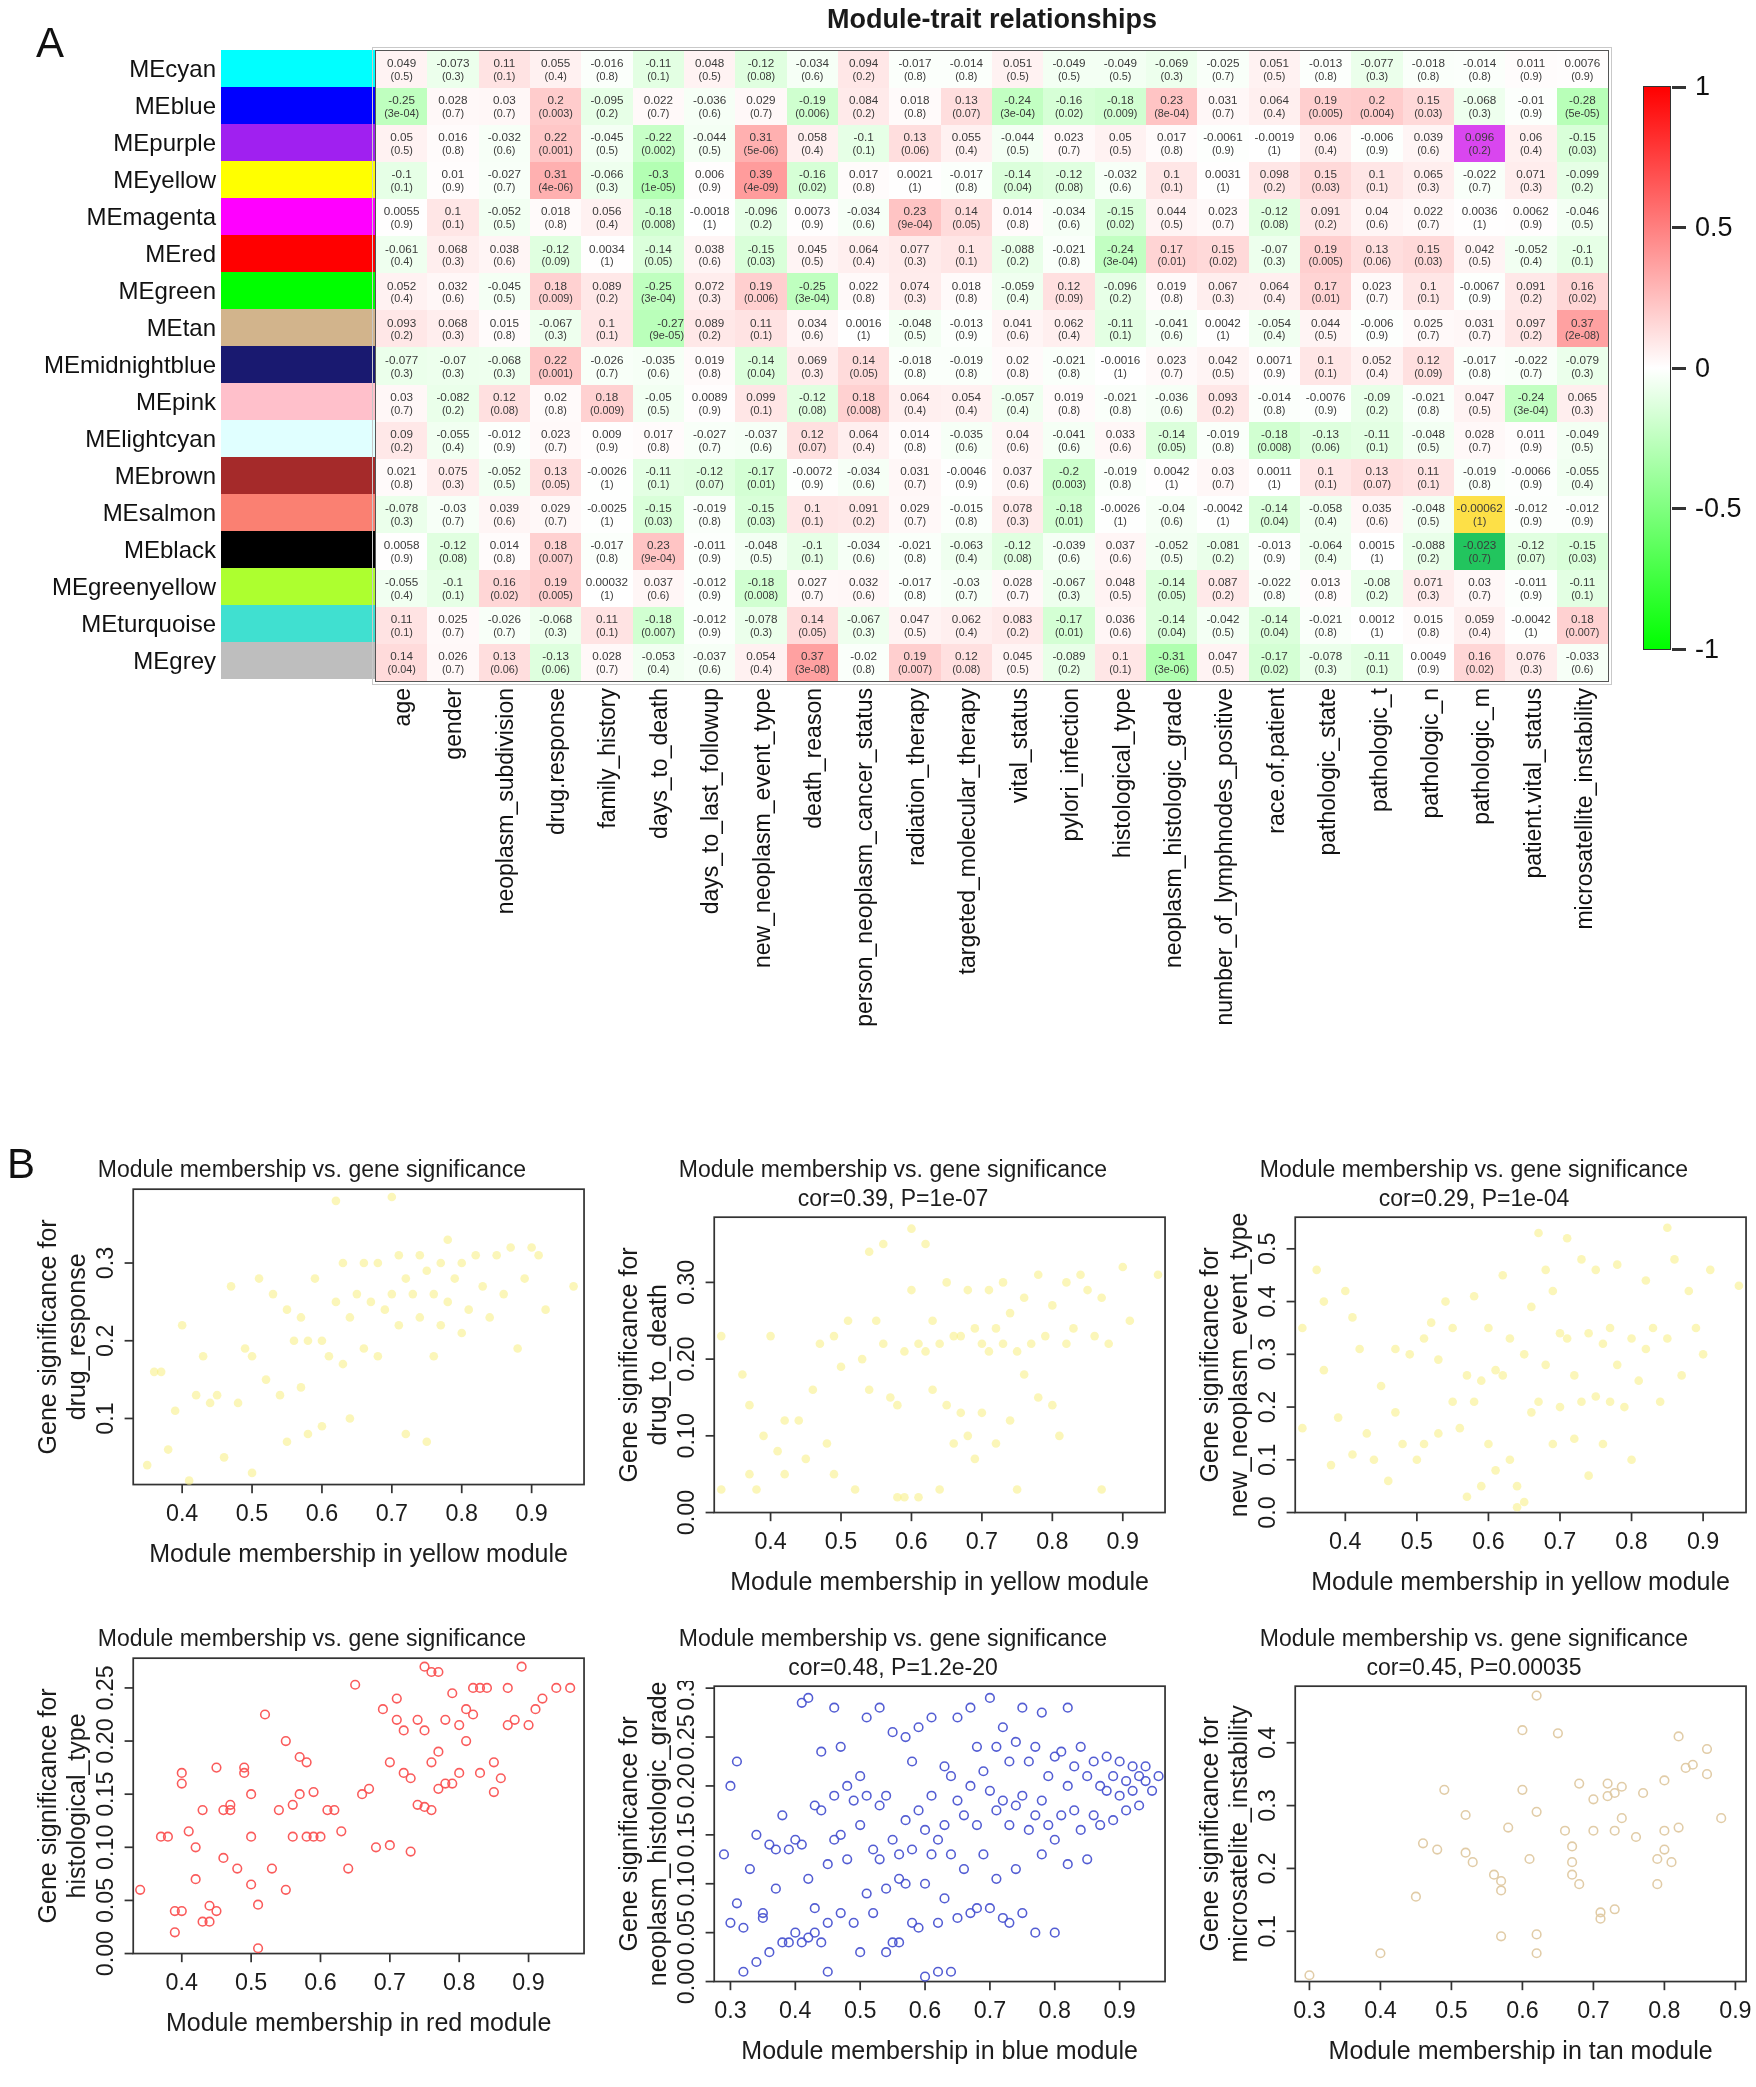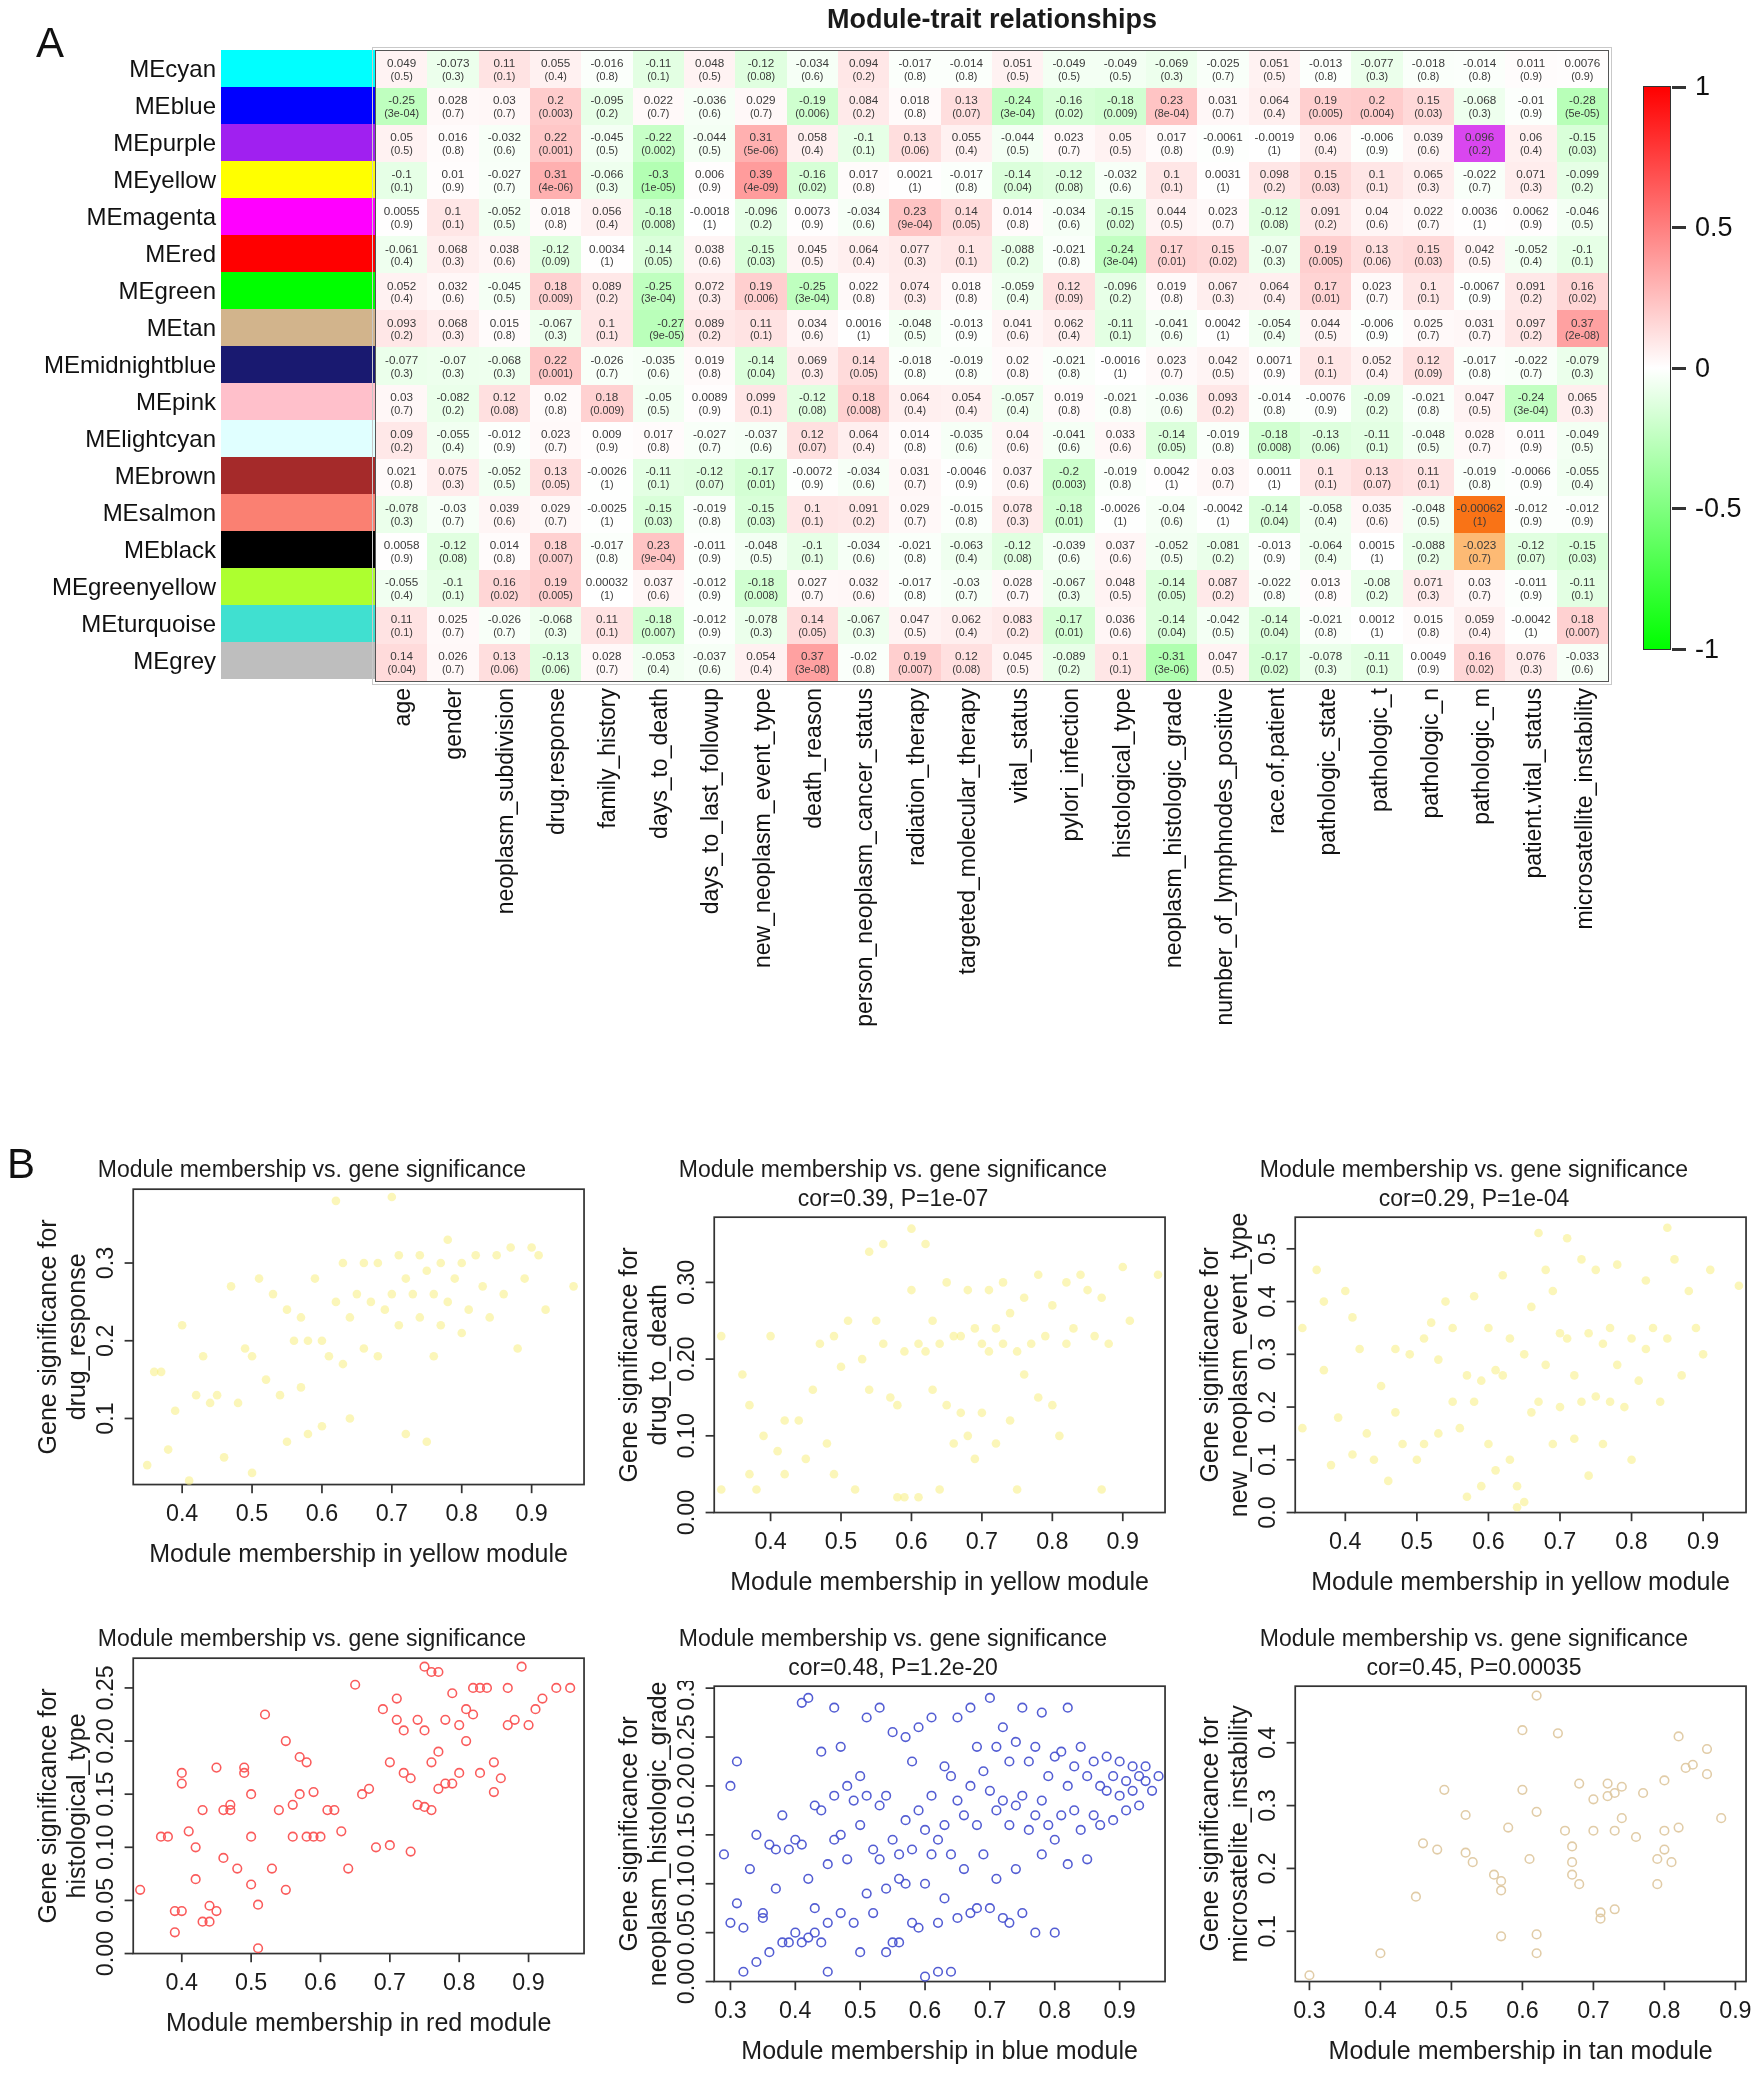--- a/index.html
+++ b/index.html
@@ -1306,21 +1306,21 @@
       <div class="pv">(0.4)</div>
     </div>
     <div class="hm-cell" style="background: rgb(255, 246, 246);">
       <div>0.035</div>
       <div class="pv">(0.6)</div>
     </div>
     <div class="hm-cell" style="background: rgb(243, 255, 243);">
       <div>-0.048</div>
       <div class="pv">(0.5)</div>
     </div>
-    <div class="hm-cell" style="background: #f97316;">
+    <div class="hm-cell" style="background: #fde047;">
       <div>-0.00062</div>
       <div class="pv">(1)</div>
     </div>
     <div class="hm-cell" style="background: rgb(252, 255, 252);">
       <div>-0.012</div>
       <div class="pv">(0.9)</div>
     </div>
     <div class="hm-cell" style="background: rgb(252, 255, 252);">
       <div>-0.012</div>
       <div class="pv">(0.9)</div>
@@ -1402,21 +1402,21 @@
       <div class="pv">(0.4)</div>
     </div>
     <div class="hm-cell" style="background: rgb(255, 255, 255);">
       <div>0.0015</div>
       <div class="pv">(1)</div>
     </div>
     <div class="hm-cell" style="background: rgb(233, 255, 233);">
       <div>-0.088</div>
       <div class="pv">(0.2)</div>
     </div>
-    <div class="hm-cell" style="background: #fdba74;">
+    <div class="hm-cell" style="background: #22c55e;">
       <div>-0.023</div>
       <div class="pv">(0.7)</div>
     </div>
     <div class="hm-cell" style="background: rgb(224, 255, 224);">
       <div>-0.12</div>
       <div class="pv">(0.07)</div>
     </div>
     <div class="hm-cell" style="background: rgb(217, 255, 217);">
       <div>-0.15</div>
       <div class="pv">(0.03)</div>

